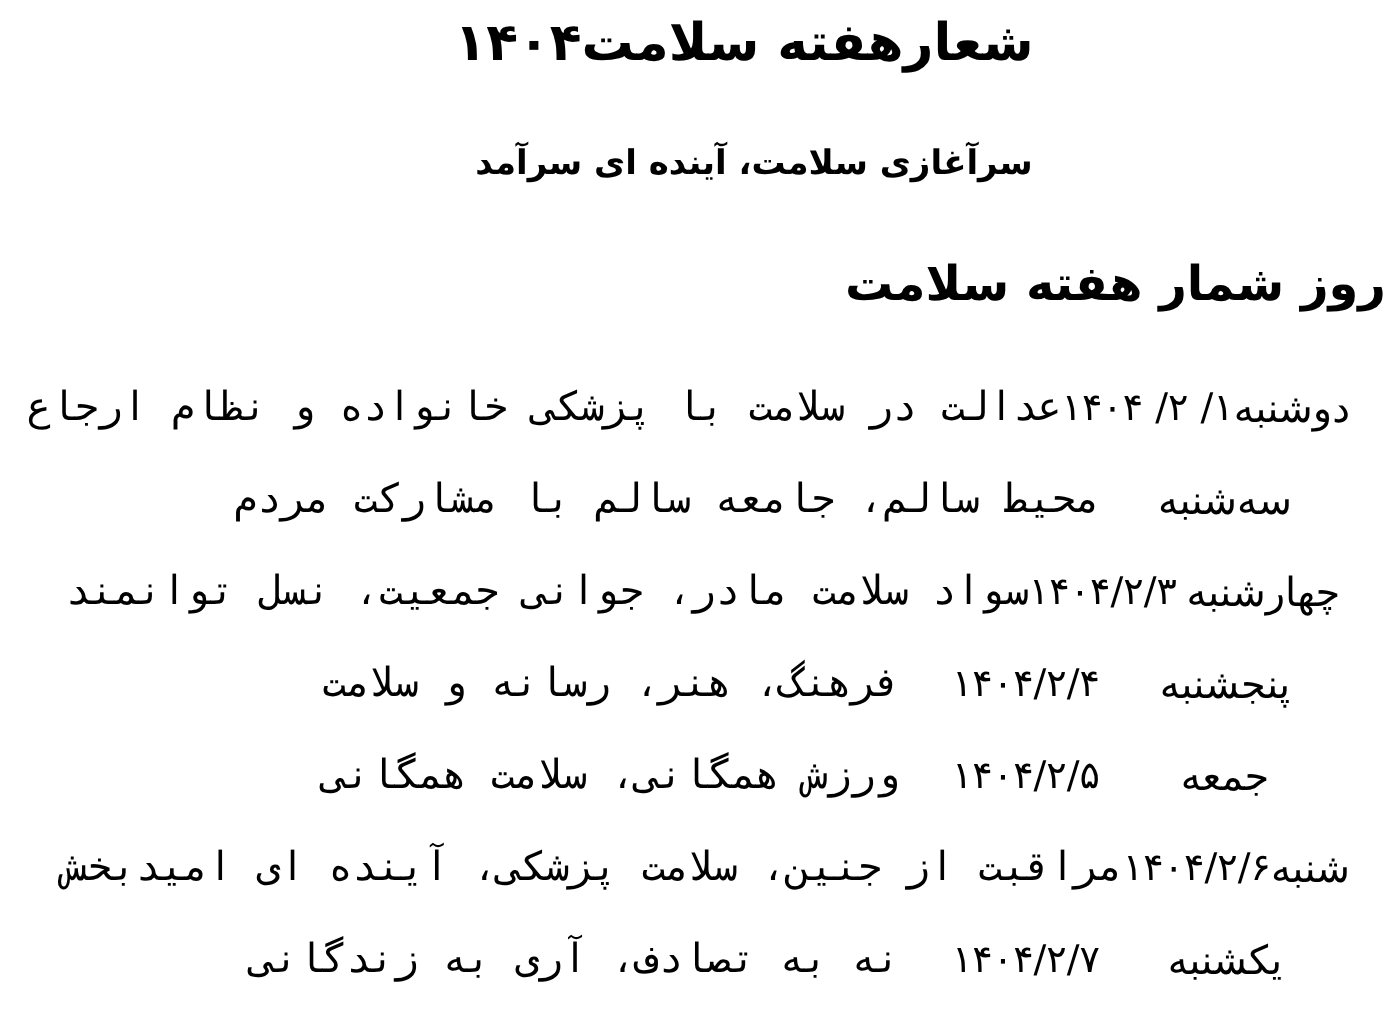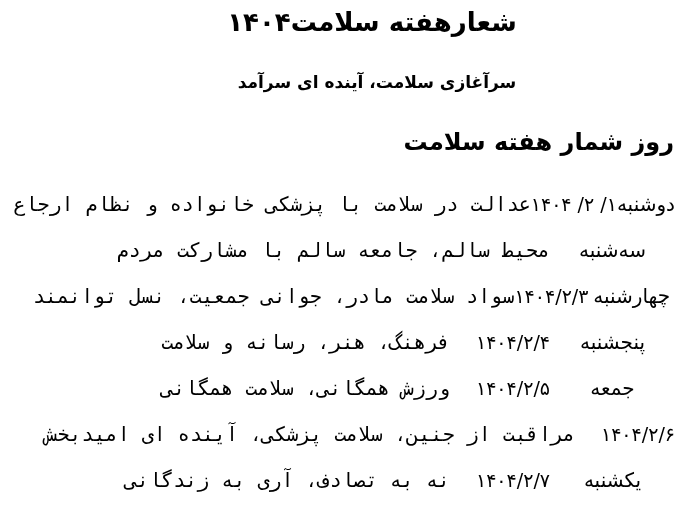--- a/index.html
+++ b/index.html
@@ -33,21 +33,21 @@
   .subtitle {
     margin: 26px 0 0 56px;
     text-align: center;
     font-size: 17px;
     font-weight: bold;
     line-height: 34px;
   }
   .section-heading {
     margin: 27px 0 0 0;
     padding-left: 16px;          
-    padding-right: 24px;
+    padding-right: 5px;
     text-align: right;
     font-size: 24px;
     font-weight: bold;
     line-height: 33px;
   }
   .schedule {
     margin-top: 22px;
   }
   .row {
     height: 46px;
@@ -109,20 +109,21 @@
     <div class="cell slogan">فرهنگ، هنر، رسانه و سلامت</div>
   </div>
 
   <div class="row">
     <div class="cell day">جمعه</div>
     <div class="cell date">۱۴۰۴/۲/۵</div>
     <div class="cell slogan">ورزش همگانی، سلامت همگانی</div>
   </div>
 
   <div class="row">
+    <div class="cell day">شنبه</div>
     <div class="cell date">۱۴۰۴/۲/۶</div>
     <div class="cell slogan">مراقبت از جنین، سلامت پزشکی، آینده ای امیدبخش</div>
   </div>
 
   <div class="row">
     <div class="cell day">یکشنبه</div>
     <div class="cell date">۱۴۰۴/۲/۷</div>
     <div class="cell slogan">نه به تصادف، آری به زندگانی</div>
   </div>
 </div>

